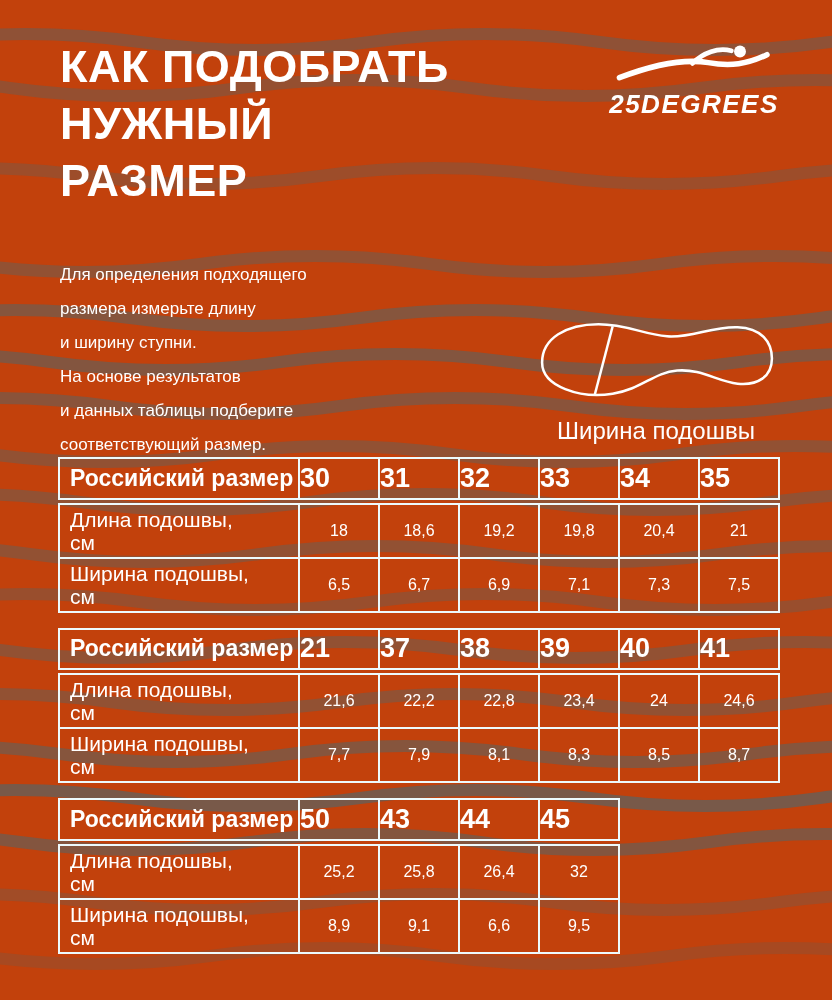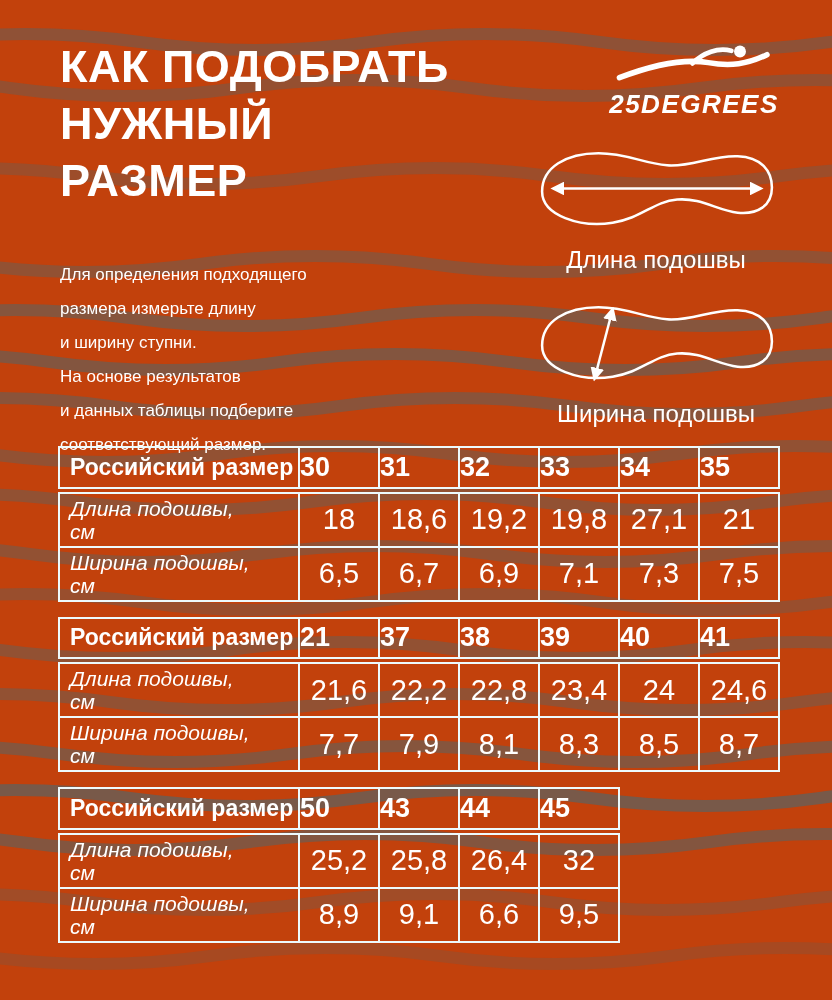--- a/index.html
+++ b/index.html
@@ -29,39 +29,39 @@
     letter-spacing: 1.5px; margin-top: 1px;
   }
 
   .intro-text {
     position: absolute; left: 60px; top: 258px;
     font-size: 17px; line-height: 34px; white-space: pre-line;
   }
 
   .diagram { position: absolute; width: 252px; text-align: center; }
   .diagram-length { left: 530px; top: 140px; }
-  .diagram-width  { left: 530px; top: 294px; }
+  .diagram-width  { left: 530px; top: 311px; }
   .diagram svg.sole { width: 252px; height: 98px; display: block; }
   .diagram .caption { font-size: 24px; margin-top: 8px; }
 
-  .tables { position: absolute; left: 58px; top: 446px; }
+  .tables { position: absolute; left: 58px; top: 457px; }
   table.size-table {
     border-collapse: collapse; table-layout: fixed;
     margin-bottom: 15px; color: #fff;
   }
   .size-table th, .size-table td { border: 2px solid #EDFAFD; }
   .size-table thead th { border-bottom: 7px double #EDFAFD; height: 43px; }
   .size-table .corner { font-size: 23px; font-weight: 700; text-align: left; padding-left: 10px; }
   .size-table .size   { font-size: 27px; font-weight: 700; text-align: left; }
   .size-table .rowlabel {
     font-size: 21px; font-weight: 400; text-align: left;
     padding: 3px 8px 3px 10px; line-height: 23px;
-    white-space: pre-line; height: 49px; font-style: italic;
-  }
-  .size-table td { font-size: 29px; font-weight: 400; text-align: center; }
+    white-space: pre-line; height: 49px;
+  }
+  .size-table td { font-size: 16px; font-weight: 400; text-align: center; }
 </style>
 </head>
 <body>
 
 <div class="page">
 
   <svg class="waves" width="832" height="1000" viewBox="0 0 832 1000" aria-hidden="true">
     <defs>
       <path id="wave" d="M -60 0 Q 55 -16 170 0 T 400 0 T 630 0 T 860 0 T 1090 0" fill="none"></path>
     </defs>
@@ -102,32 +102,20 @@
     <div class="wordmark">25DEGREES</div>
   </div>
 
   <p class="intro-text">Для определения подходящего
 размера измерьте длину
 и ширину ступни.
 На основе результатов
 и данных таблицы подберите
 соответствующий размер.</p>
 
-  <div class="diagram diagram-length">
-    <svg class="sole" viewBox="0 0 250 95" aria-hidden="true">
-      <defs>
-        <marker id="ah" viewBox="0 0 10 10" refX="8" refY="5" markerWidth="5.5" markerHeight="5.5" orient="auto-start-reverse">
-          <path d="M0,0 L10,5 L0,10 z" fill="#fff"></path>
-        </marker>
-      </defs>
-      <path d="M 12 50 C 12 26 36 12 68 12 C 96 12 112 22 136 24 C 160 26 180 14 206 15 C 230 16 240 30 240 46 C 240 64 226 73 206 71 C 186 69 170 56 146 58 C 122 60 112 76 82 81 C 50 86 12 74 12 50 Z" fill="none" stroke="#fff" stroke-width="2.5"></path>
-      <line x1="23" y1="47" x2="229" y2="47" stroke="#fff" stroke-width="2.5" marker-start="url(#ah)" marker-end="url(#ah)"></line>
-    </svg>
-    <div class="caption">Длина подошвы</div>
-  </div>
 
   <div class="diagram diagram-width">
     <svg class="sole" viewBox="0 0 250 95" aria-hidden="true">
       <path d="M 12 50 C 12 26 36 12 68 12 C 96 12 112 22 136 24 C 160 26 180 14 206 15 C 230 16 240 30 240 46 C 240 64 226 73 206 71 C 186 69 170 56 146 58 C 122 60 112 76 82 81 C 50 86 12 74 12 50 Z" fill="none" stroke="#fff" stroke-width="2.5"></path>
       <line x1="64" y1="83" x2="82" y2="14" stroke="#fff" stroke-width="2.5" marker-start="url(#ah)" marker-end="url(#ah)"></line>
     </svg>
     <div class="caption">Ширина подошвы</div>
   </div>
 
   <div class="tables">
@@ -154,21 +142,21 @@
             </tr>
           </thead>
           <tbody>
             <tr>
               <th class="rowlabel">Длина подошвы,
 см</th>
               <td>18</td>
               <td>18,6</td>
               <td>19,2</td>
               <td>19,8</td>
-              <td>27,1</td>
+              <td>20,4</td>
               <td>21</td>
             </tr>
             <tr>
               <th class="rowlabel">Ширина подошвы,
 см</th>
               <td>6,5</td>
               <td>6,7</td>
               <td>6,9</td>
               <td>7,1</td>
               <td>7,3</td>

